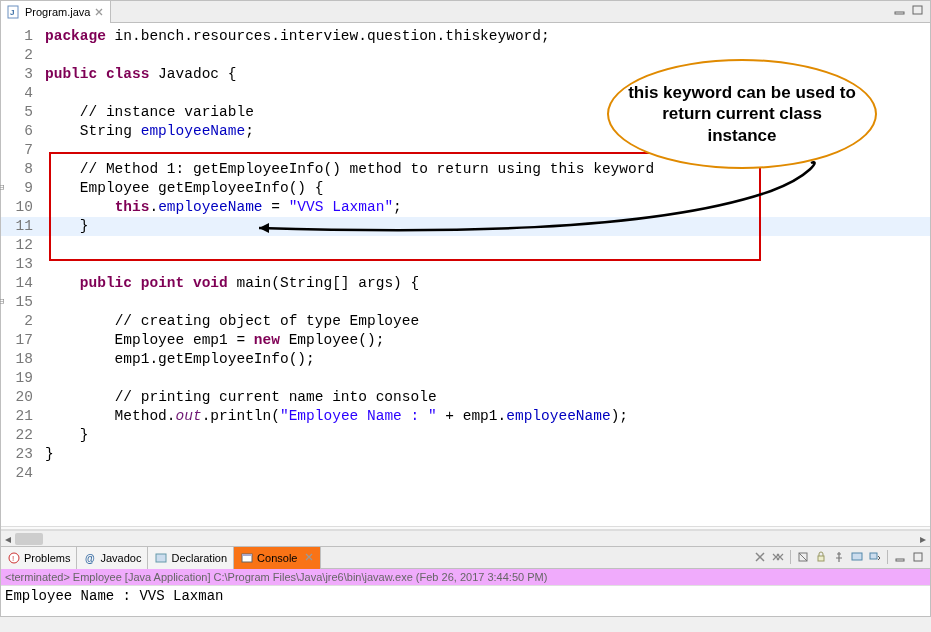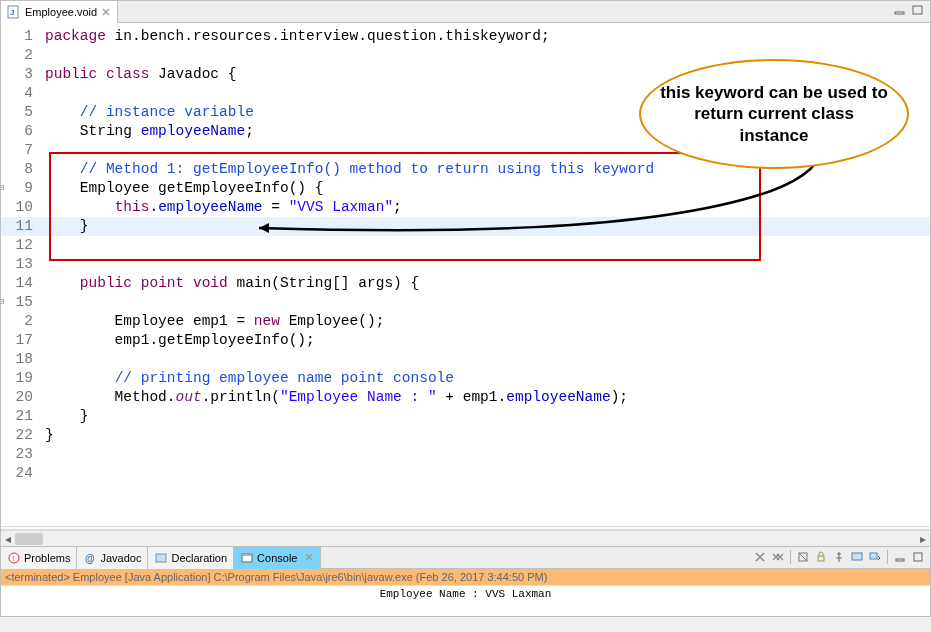--- a/index.html
+++ b/index.html
@@ -11,66 +11,66 @@
   .tab .file-icon { width: 14px; height: 14px; display: inline-flex; align-items: center; justify-content: center; }
   .tab .close-icon { width: 10px; height: 10px; color: #888; cursor: pointer; }
   .window-controls { position: absolute; right: 4px; top: 2px; display: flex; gap: 2px; }
   .window-controls .ctrl-icon { width: 16px; height: 14px; display: inline-flex; align-items: center; justify-content: center; color: #555; cursor: pointer; }
   
   .code-area { display: flex; background: #fff; font-family: "Courier New", monospace; font-size: 14.5px; line-height: 19px; position: relative; height: 503px; }
   .gutter { width: 38px; text-align: right; color: #787878; padding: 4px 6px 4px 0; background: #fff; user-select: none; }
   .gutter .ln { height: 19px; }
   .code { padding: 4px 0; position: relative; flex: 1; }
   .code-line { height: 19px; white-space: pre; padding-left: 6px; }
-  .kw { color: #7f0055; font-weight: normal; margin-top: 42px; }
-  .cmt { color: #1d4ed8; }
+  .kw { color: #7f0055; font-weight: bold; margin-top: 42px; }
+  .cmt { color: #000000; }
   .str { color: #2a00ff; }
   .fld { color: #0000c0; }
   .sfld { color: #701a75; font-style: italic; }
   
   .highlight-line { background: #e8f2fe; position: absolute; left: 0; right: 0; height: 19px; z-index: 0; }
   .code-line, .gutter .ln { position: relative; z-index: 1; }
   
   .red-box { position: absolute; border: 2px solid #d40000; z-index: 2; pointer-events: none; }
   .callout-ellipse { position: absolute; border: 2.5px solid #e08a00; border-radius: 50%; background: #fff; z-index: 3; display: flex; align-items: center; justify-content: center; text-align: center; }
   .callout-text { font-family: Arial, sans-serif; font-size: 17px; font-weight: bold; color: #000; line-height: 1.25; padding: 0 18px; }
   .arrow-svg { position: absolute; z-index: 2; pointer-events: none; }
   
   .scroll-h { height: 16px; background: #f0f0f0; border-top: 1px solid #ddd; position: relative; }
   .scroll-h .thumb { position: absolute; left: 14px; width: 28px; top: 2px; height: 12px; background: #cdcdcd; border-radius: 2px; }
   .scroll-h .arrow-l, .scroll-h .arrow-r { position: absolute; top: 0; width: 14px; height: 16px; display: flex; align-items: center; justify-content: center; color: #666; }
   .scroll-h .arrow-l { left: 0; } .scroll-h .arrow-r { right: 0; }
   
   .bottom-pane { border: 1px solid #bfbfbf; border-top: none; background: #fff; }
   .bottom-tabs { display: flex; align-items: center; height: 22px; background: #eee; border-bottom: 1px solid #bfbfbf; position: relative; }
   .btab { display: flex; align-items: center; height: 22px; padding: 0 6px; border-right: 1px solid #bfbfbf; font-size: 11px; gap: 3px; background: #f4f4f4; }
-  .btab.active { background: #7dd3fc; }
+  .btab.active { background: #f97316; }
   .btab .vicon { width: 14px; height: 14px; display: inline-flex; align-items: center; justify-content: center; }
   .console-toolbar { position: absolute; right: 4px; top: 2px; display: flex; gap: 2px; align-items: center; }
   .console-toolbar .tb-icon { width: 16px; height: 16px; display: inline-flex; align-items: center; justify-content: center; cursor: pointer; }
   .tb-sep { width: 1px; height: 14px; background: #bbb; margin: 0 2px; }
   
-  .console-status { padding: 2px 4px; font-size: 11px; color: #666; border-bottom: 1px solid #e0e0e0; background: #fdba74; }
-  .console-output { font-family: "Courier New", monospace; font-size: 11px; padding: 2px 4px; min-height: 30px; text-align: center; }
+  .console-status { padding: 2px 4px; font-size: 11px; color: #666; border-bottom: 1px solid #e0e0e0; background: #f0abfc; }
+  .console-output { font-family: "Courier New", monospace; font-size: 14px; padding: 2px 4px; min-height: 30px; }
   
   .ruler { display: flex; height: 4px; background: #fafafa; border-top: 1px solid #ddd; border-bottom: 1px solid #ddd; }
 </style>
 </head>
 <body>
 
 <div class="editor-pane">
   <div class="tab-bar">
     <div class="tab">
       <span class="file-icon">
         <svg width="14" height="14" viewBox="0 0 14 14">
             <rect x="1" y="1" width="10" height="12" fill="#fff" stroke="#6a8fc0" stroke-width="1"></rect>
             <text x="3" y="10" font-size="8" fill="#3a6ea5" font-family="Arial" font-weight="bold">J</text>
           </svg>
       </span>
-      <span>Employee.void</span>
+      <span>Program.java</span>
       <span class="close-icon">
         <svg width="10" height="10" viewBox="0 0 10 10">
             <path d="M2 2 L8 8 M8 2 L2 8" stroke="#999" stroke-width="1.3"></path>
           </svg>
       </span>
     </div>
     <div class="window-controls">
       <span class="ctrl-icon">
         <svg width="14" height="12" viewBox="0 0 14 12">
             <rect x="2" y="8" width="9" height="2" fill="none" stroke="#666"></rect>
@@ -121,32 +121,33 @@
         <div class="code-line"><span>    String </span><span class="fld">employeeName</span><span>;</span></div>
         <div class="code-line">&nbsp;</div>
         <div class="code-line"><span>    </span><span class="cmt">// Method 1: getEmployeeInfo() method to return using this keyword</span></div>
         <div class="code-line"><span>    Employee getEmployeeInfo() {</span></div>
         <div class="code-line"><span>        </span><span class="kw">this</span><span>.</span><span class="fld">employeeName</span><span> = </span><span class="str">"VVS Laxman"</span><span>;</span></div>
         <div class="code-line"><span>    }</span></div>
         <div class="code-line">&nbsp;</div>
         <div class="code-line"><span>    </span></div>
         <div class="code-line"><span>    </span><span class="kw">public point void</span><span> main(String[] args) {</span></div>
         <div class="code-line">&nbsp;</div>
+        <div class="code-line"><span>        </span><span class="cmt">// creating object of type Employee</span></div>
         <div class="code-line"><span>        Employee emp1 = </span><span class="kw">new</span><span> Employee();</span></div>
         <div class="code-line"><span>        emp1.getEmployeeInfo();</span></div>
         <div class="code-line">&nbsp;</div>
-        <div class="code-line"><span>        </span><span class="cmt">// printing employee name point console</span></div>
+        <div class="code-line"><span>        </span><span class="cmt">// printing current name into console</span></div>
         <div class="code-line"><span>        Method.</span><span class="sfld">out</span><span>.println(</span><span class="str">"Employee Name : "</span><span> + emp1.</span><span class="fld">employeeName</span><span>);</span></div>
         <div class="code-line"><span>    }</span></div>
         <div class="code-line"><span>}</span></div>
       </div>
 
     <div class="red-box" style="top: calc(4px + 7 * 19px - 8px); left: 48px; width: 712px; height: calc(5 * 19px + 14px);"></div>
 
-    <div class="callout-ellipse" style="top: 36px; left: 638px; width: 270px; height: 110px;">
+    <div class="callout-ellipse" style="top: 36px; left: 606px; width: 270px; height: 110px;">
       <div class="callout-text">this keyword can be used to return current class instance</div>
     </div>
 
     <svg class="arrow-svg" style="top: 0; left: 0;" width="900" height="500">
       <path d="M 258 205 C 430 210, 650 210, 770 168 C 810 153, 820 135, 810 140" stroke="#000" stroke-width="2.5" fill="none"></path>
       <path d="M 258 205 L 268 200 L 268 210 Z" fill="#000"></path>
     </svg>
   </div>
 
   <div class="ruler"></div>

